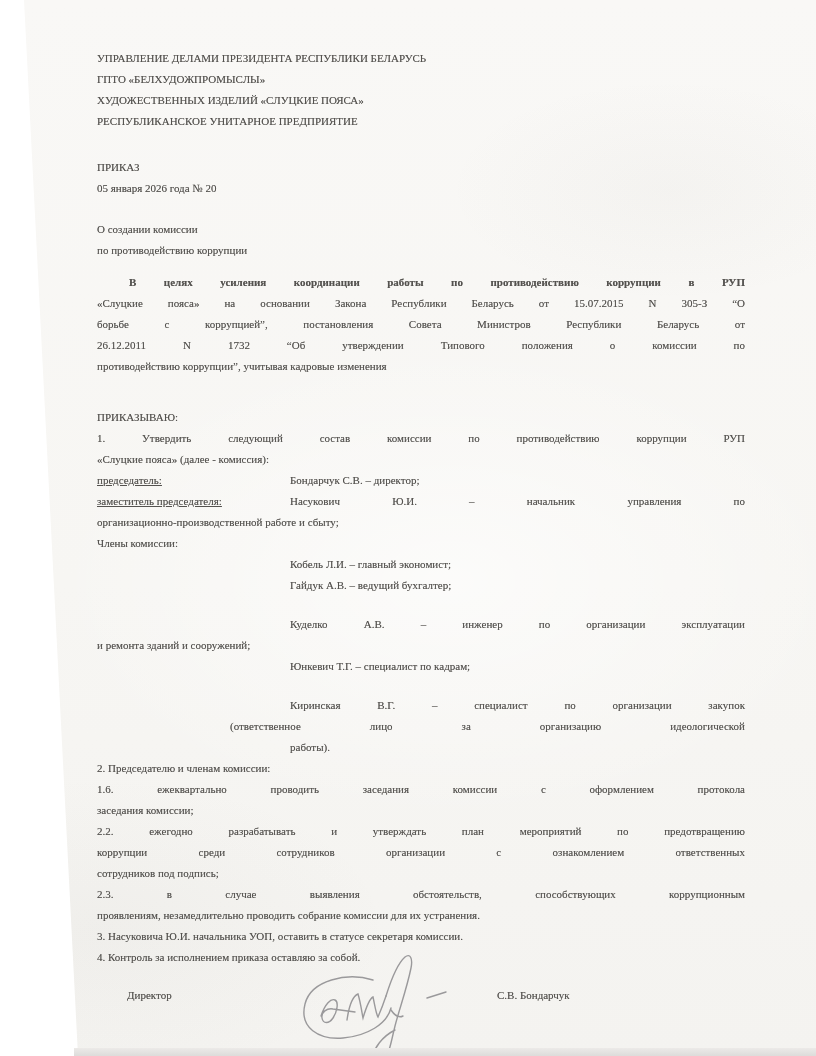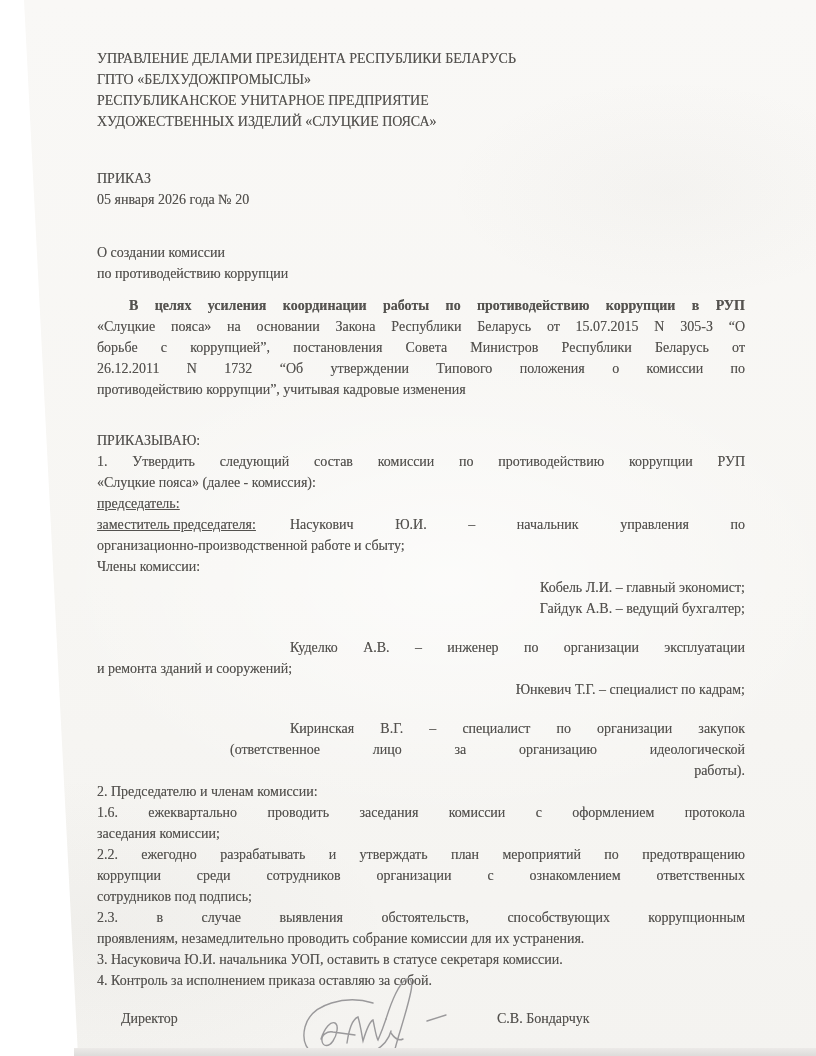--- a/index.html
+++ b/index.html
@@ -28,54 +28,54 @@
     background: #ffffff;
     clip-path: polygon(0 0, 24px 0, 78px 100%, 0 100%);
     pointer-events: none;
   }
   
   .bottom-edge {
     position: absolute; left: 74px; right: 0; bottom: 0; height: 8px;
     background: linear-gradient(180deg, #eceae8, #dddcda);
     pointer-events: none;
   }
-  .line { line-height: 21px; min-height: 21px; font-size: 14px;
+  .line { line-height: 21px; min-height: 21px; font-size: 11px;
           text-shadow: 0 0 0.5px rgba(84,82,79,0.55); }
   .plain {}
   .just       { text-align: justify; text-align-last: justify; }
   .first      { text-indent: 32px; text-align: justify; text-align-last: justify; font-weight: bold; }
-  .tab        { padding-left: 193px; text-align: right; }
+  .tab        { padding-left: 193px; }
   .tab-just   { padding-left: 193px; text-align: justify; text-align-last: justify; margin-top: 18px; }
   .paren-just { padding-left: 133px; text-align: justify; text-align-last: justify; }
   .pair, .pair-just { display: flex; }
   .pair .lbl, .pair-just .lbl { flex: 0 0 193px; text-decoration: underline; }
   .pair .val, .pair-just .val { flex: 1 1 auto; }
   .pair-just .val { text-align: justify; text-align-last: justify; }
 
-  .order-block    { margin-top: 36px; }
-  .subject-block  { margin-top: 32px; }
+  .order-block    { margin-top: 25px; }
+  .subject-block  { margin-top: 20px; }
   .preamble-block { margin-top: 11px; }
   .resolution     { margin-top: 30px; }
 
   .signature-block { position: relative; margin-top: 14px; height: 118px; }
-  .signer-role  { position: absolute; left: 24px;  top: 3px; }
+  .signer-role  { position: absolute; left: 30px;  top: 3px; }
   .signer-name  { position: absolute; left: 400px; top: 3px; text-align: right; }
   .signature-svg { position: absolute; left: 198px; top: -28px; }
 </style>
 </head>
 <body>
 
 <div class="page">
   <div class="left-edge"></div>
 
   <div class="letterhead" id="letterhead">
       <div class="line plain">УПРАВЛЕНИЕ ДЕЛАМИ ПРЕЗИДЕНТА РЕСПУБЛИКИ БЕЛАРУСЬ</div>
       <div class="line plain">ГПТО «БЕЛХУДОЖПРОМЫСЛЫ»</div>
+      <div class="line plain">ХУДОЖЕСТВЕННЫХ ИЗДЕЛИЙ «СЛУЦКИЕ ПОЯСА»</div>
       <div class="line plain">РЕСПУБЛИКАНСКОЕ УНИТАРНОЕ ПРЕДПРИЯТИЕ</div>
-      <div class="line plain">ХУДОЖЕСТВЕННЫХ ИЗДЕЛИЙ «СЛУЦКИЕ ПОЯСА»</div>
     </div>
 
   <div class="order-block">
     <div class="line plain">ПРИКАЗ</div>
     <div class="line plain">05 января 2026 года № 20</div>
   </div>
 
   <div class="subject-block" id="subject">
       <div class="line plain">О создании комиссии</div>
       <div class="line plain">по противодействию коррупции</div>
@@ -89,20 +89,21 @@
       <div class="line plain">противодействию коррупции”, учитывая кадровые изменения</div>
     </div>
 
   <div class="resolution line plain">ПРИКАЗЫВАЮ:</div>
 
   <div class="body-block" id="order-body">
       <div class="line just">1. Утвердить следующий состав комиссии по противодействию коррупции РУП</div>
       <div class="line plain">«Слуцкие пояса» (далее - комиссия):</div>
       <div class="line pair">
         <span class="lbl">председатель:</span>
+        <span class="val">Бондарчук С.В. – директор;</span>
       </div>
       <div class="line pair-just">
         <span class="lbl">заместитель председателя:</span>
         <span class="val">Насукович Ю.И. – начальник управления по</span>
       </div>
       <div class="line plain">организационно-производственной работе и сбыту;</div>
       <div class="line plain">Члены комиссии:</div>
       <div class="line tab">Кобель Л.И. – главный экономист;</div>
       <div class="line tab">Гайдук А.В. – ведущий бухгалтер;</div>
       <div class="line tab-just">Куделко А.В. – инженер по организации эксплуатации</div>

